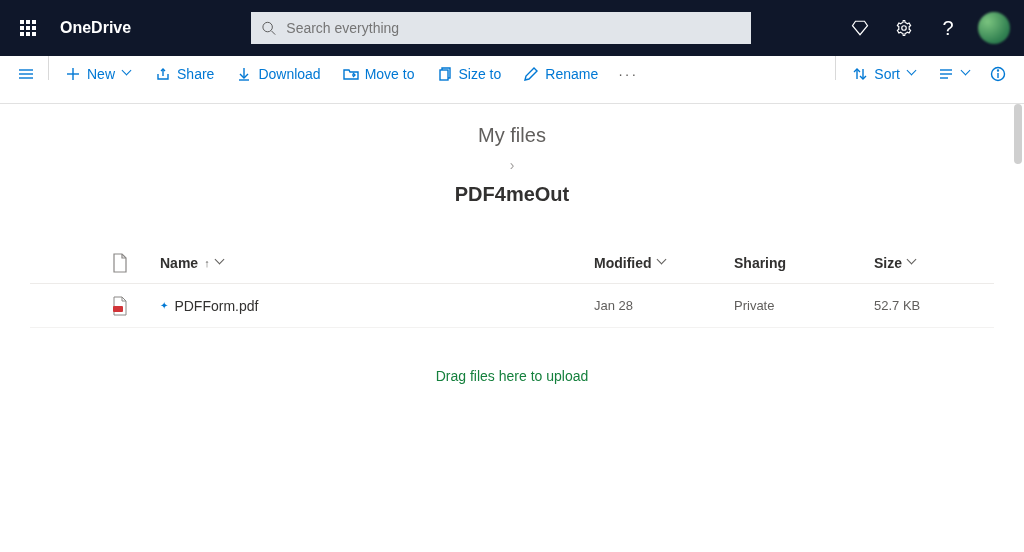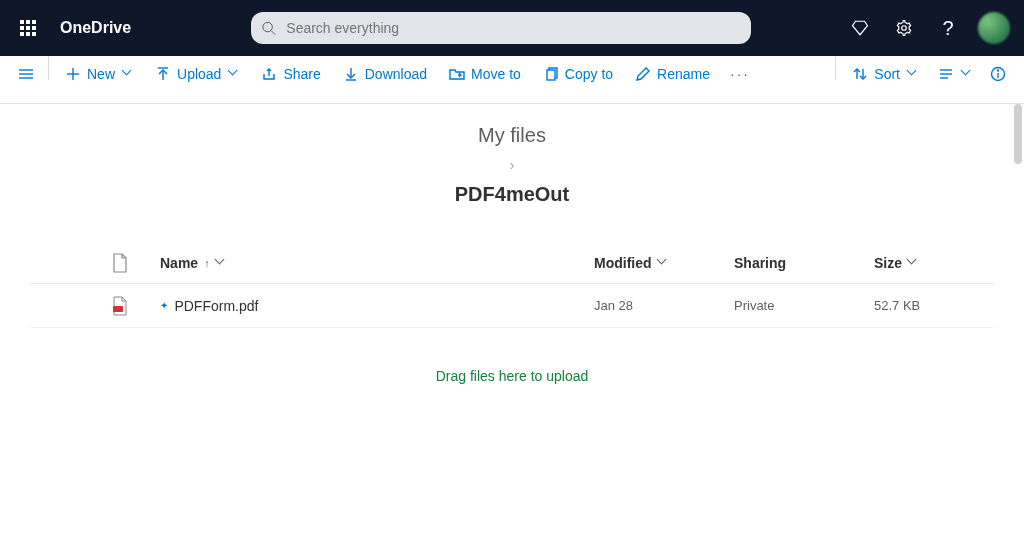--- a/index.html
+++ b/index.html
@@ -30,21 +30,21 @@
   font-size: 16px; font-weight: 600; margin-left: 12px; margin-right: 40px;
 }
 .search-wrap {
   flex: 0 0 500px;
   margin-left: 80px;
 }
 .search {
   display: flex; align-items: center;
   background: #e1e5ea;
   height: 32px;
-  border-radius: 12px;
+  border-radius: 0;
   padding: 0 10px;
   color: #444;
   width: 100%;
 }
 .search svg { width: 16px; height: 16px; margin-right: 10px; stroke: #555; }
 .search input {
   border: none; background: transparent; outline: none;
   font-size: 14px; width: 100%; color: #333;
 }
 .header-right {
@@ -201,29 +201,20 @@
 
   <div class="cmd">
     <svg viewBox="0 0 16 16">
         <line x1="8" y1="2" x2="8" y2="14"></line>
         <line x1="2" y1="8" x2="14" y2="8"></line>
       </svg>
     <span>New</span>
     <span class="chev"></span>
   </div>
 
-  <div class="cmd">
-    <svg viewBox="0 0 16 16">
-        <line x1="8" y1="14" x2="8" y2="4"></line>
-        <polyline points="4,8 8,4 12,8"></polyline>
-        <line x1="3" y1="2" x2="13" y2="2"></line>
-      </svg>
-    <span>Upload</span>
-    <span class="chev"></span>
-  </div>
 
   <div class="cmd">
     <svg viewBox="0 0 16 16">
         <path d="M3 8v5h10V8"></path>
         <path d="M6 5l2-2 2 2"></path>
         <line x1="8" y1="3" x2="8" y2="10"></line>
       </svg>
     <span>Share</span>
   </div>
 
@@ -243,21 +234,21 @@
         <polyline points="10,7 12,9 10,11"></polyline>
       </svg>
     <span>Move to</span>
   </div>
 
   <div class="cmd">
     <svg viewBox="0 0 16 16">
         <rect x="4" y="4" width="8" height="10"></rect>
         <path d="M6 4V2h8v10h-2"></path>
       </svg>
-    <span>Copy to</span>
+    <span>Size to</span>
   </div>
 
   <div class="cmd">
     <svg viewBox="0 0 16 16">
         <path d="M2 14l1-4 8-8 3 3-8 8-4 1z"></path>
       </svg>
     <span>Rename</span>
   </div>
 
   <div class="cmd icononly" style="color:#605e5c">

